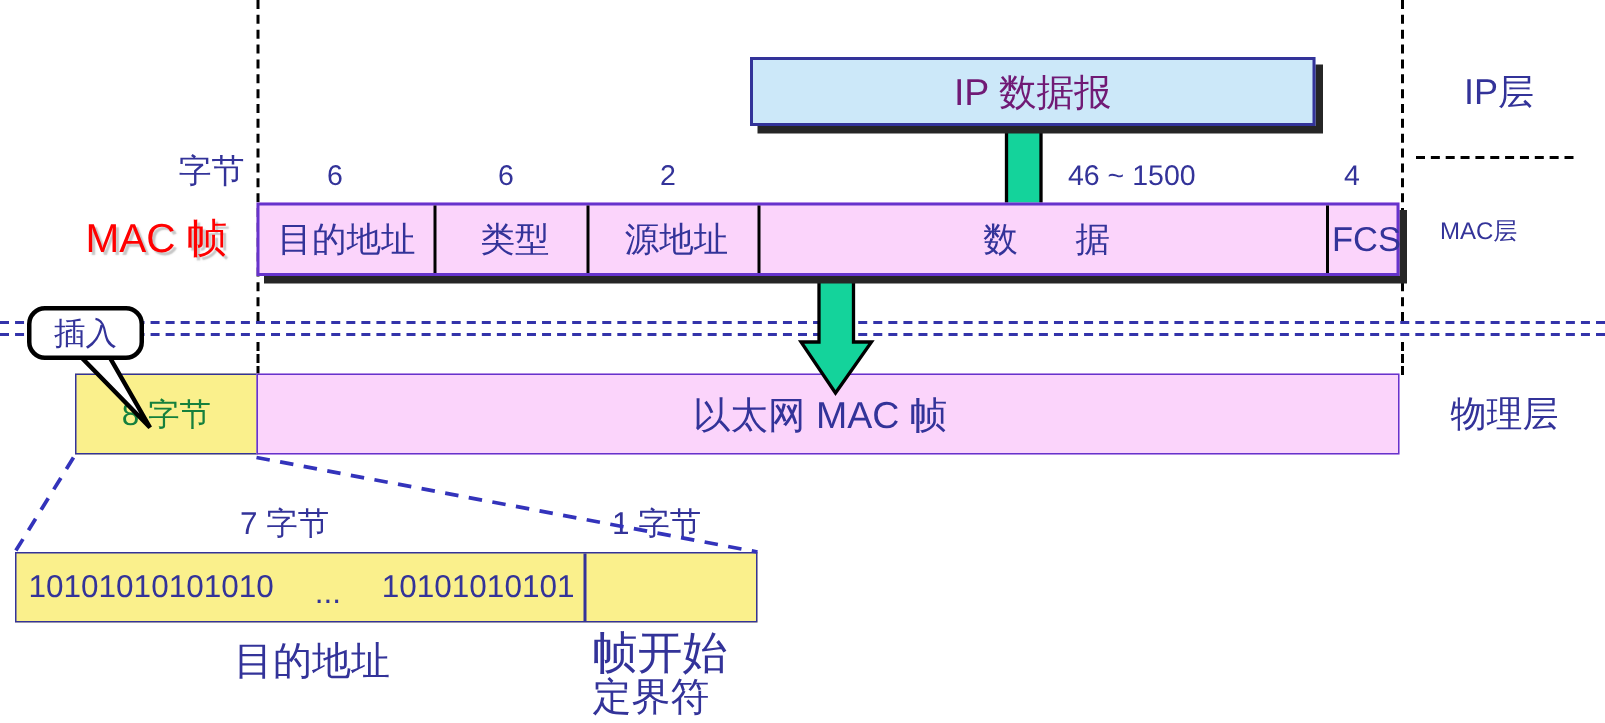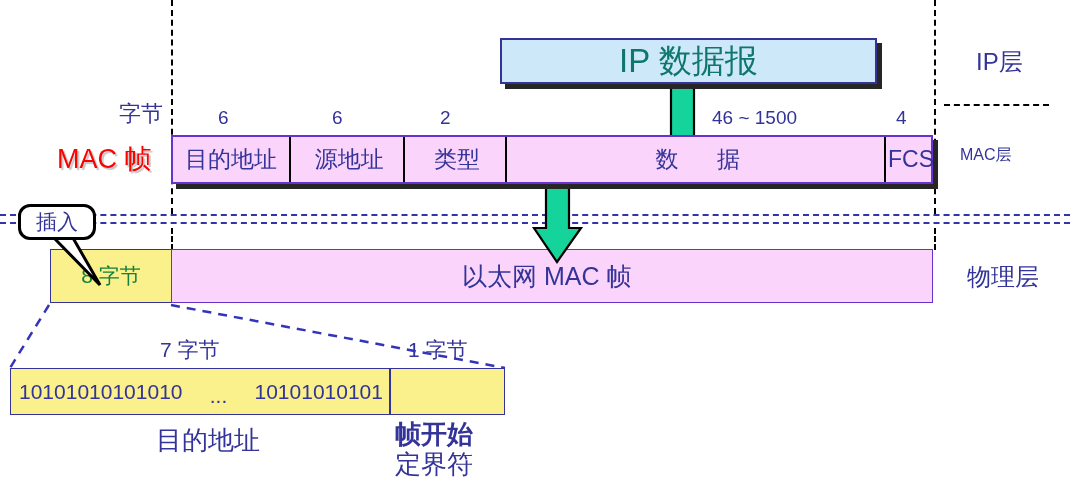--- a/index.html
+++ b/index.html
@@ -55,22 +55,22 @@
     position: absolute;
     background: #cce8f9;
     border: 2px solid #333399;
     box-shadow: 5px 5px 0 0 #262626;
     box-sizing: border-box;
     display: flex;
     align-items: center;
     justify-content: center;
   }
   .ipbox span {
-    color: #0f766e;
-    font-size: 33px;
+    color: #701a75;
+    font-size: 25px;
   }
 
   
   .macframe {
     position: absolute;
     box-sizing: border-box;
     border: 2px solid #6633cc;
     background: #fbd4fb;
     box-shadow: 5px 5px 0 0 #262626;
     display: flex;
@@ -212,25 +212,25 @@
   <div class="txt txt-num" style="left:440px; top:108px;">2</div>
   <div class="txt txt-num" style="left:712px; top:108px;">46 ~ 1500</div>
   <div class="txt txt-num" style="left:896px; top:108px;">4</div>
 
   <div class="red-label" style="left:57px; top:141px;">MAC 帧</div>
 
   <div class="macframe" style="left:171px; top:135px; width:762px; height:49px; z-index:3;">
     <div class="macfield" style="width:118px;">
       <span>目的地址</span>
     </div>
+    <div class="macfield" style="width:97px;">
+      <span>类型</span>
+    </div>
     <div class="macfield" style="width:109px;">
       <span>源地址</span>
-    </div>
-    <div class="macfield" style="width:97px;">
-      <span>类型</span>
     </div>
     <div class="macfield wide" style="width:375px;">
       <span style="white-space:pre;">数      据</span>
     </div>
     <div class="macfield" style="width:40px;">
       <span>FCS</span>
     </div>
   </div>
 
   <div class="txt" style="left:976px; top:50px; font-size:24px;">IP层</div>
@@ -254,21 +254,21 @@
 
   <div class="pre-detail" style="left:10px; top:368px; width:495px; height:47px;">
     <div class="pre-cell left" style="width:380px;">
       <span>10101010101010</span>
       <span style="position:relative; top:4px;">...</span>
       <span>10101010101</span>
     </div>
   </div>
 
   <div class="txt" style="left:156px; top:427px; font-size:26px;">目的地址</div>
-  <div class="txt" style="left:395px; top:421px; font-size:26px;font-weight:bold;">帧开始</div>
+  <div class="txt" style="left:395px; top:421px; font-size:30px;">帧开始</div>
   <div class="txt" style="left:395px; top:451px; font-size:26px;">定界符</div>
 
   <svg class="overlay above" viewBox="0 0 1070 482">
 
     <g>
       <path d="M 54 238 L 100 285 L 73 238 Z" fill="#ffffff" stroke="#000000" stroke-width="3" stroke-linejoin="miter"></path>
     </g>
 
     <g stroke="#3333bb" stroke-width="2.5" stroke-dasharray="9 7" fill="none">
       <path d="M 49 305 L 10 368"></path>

